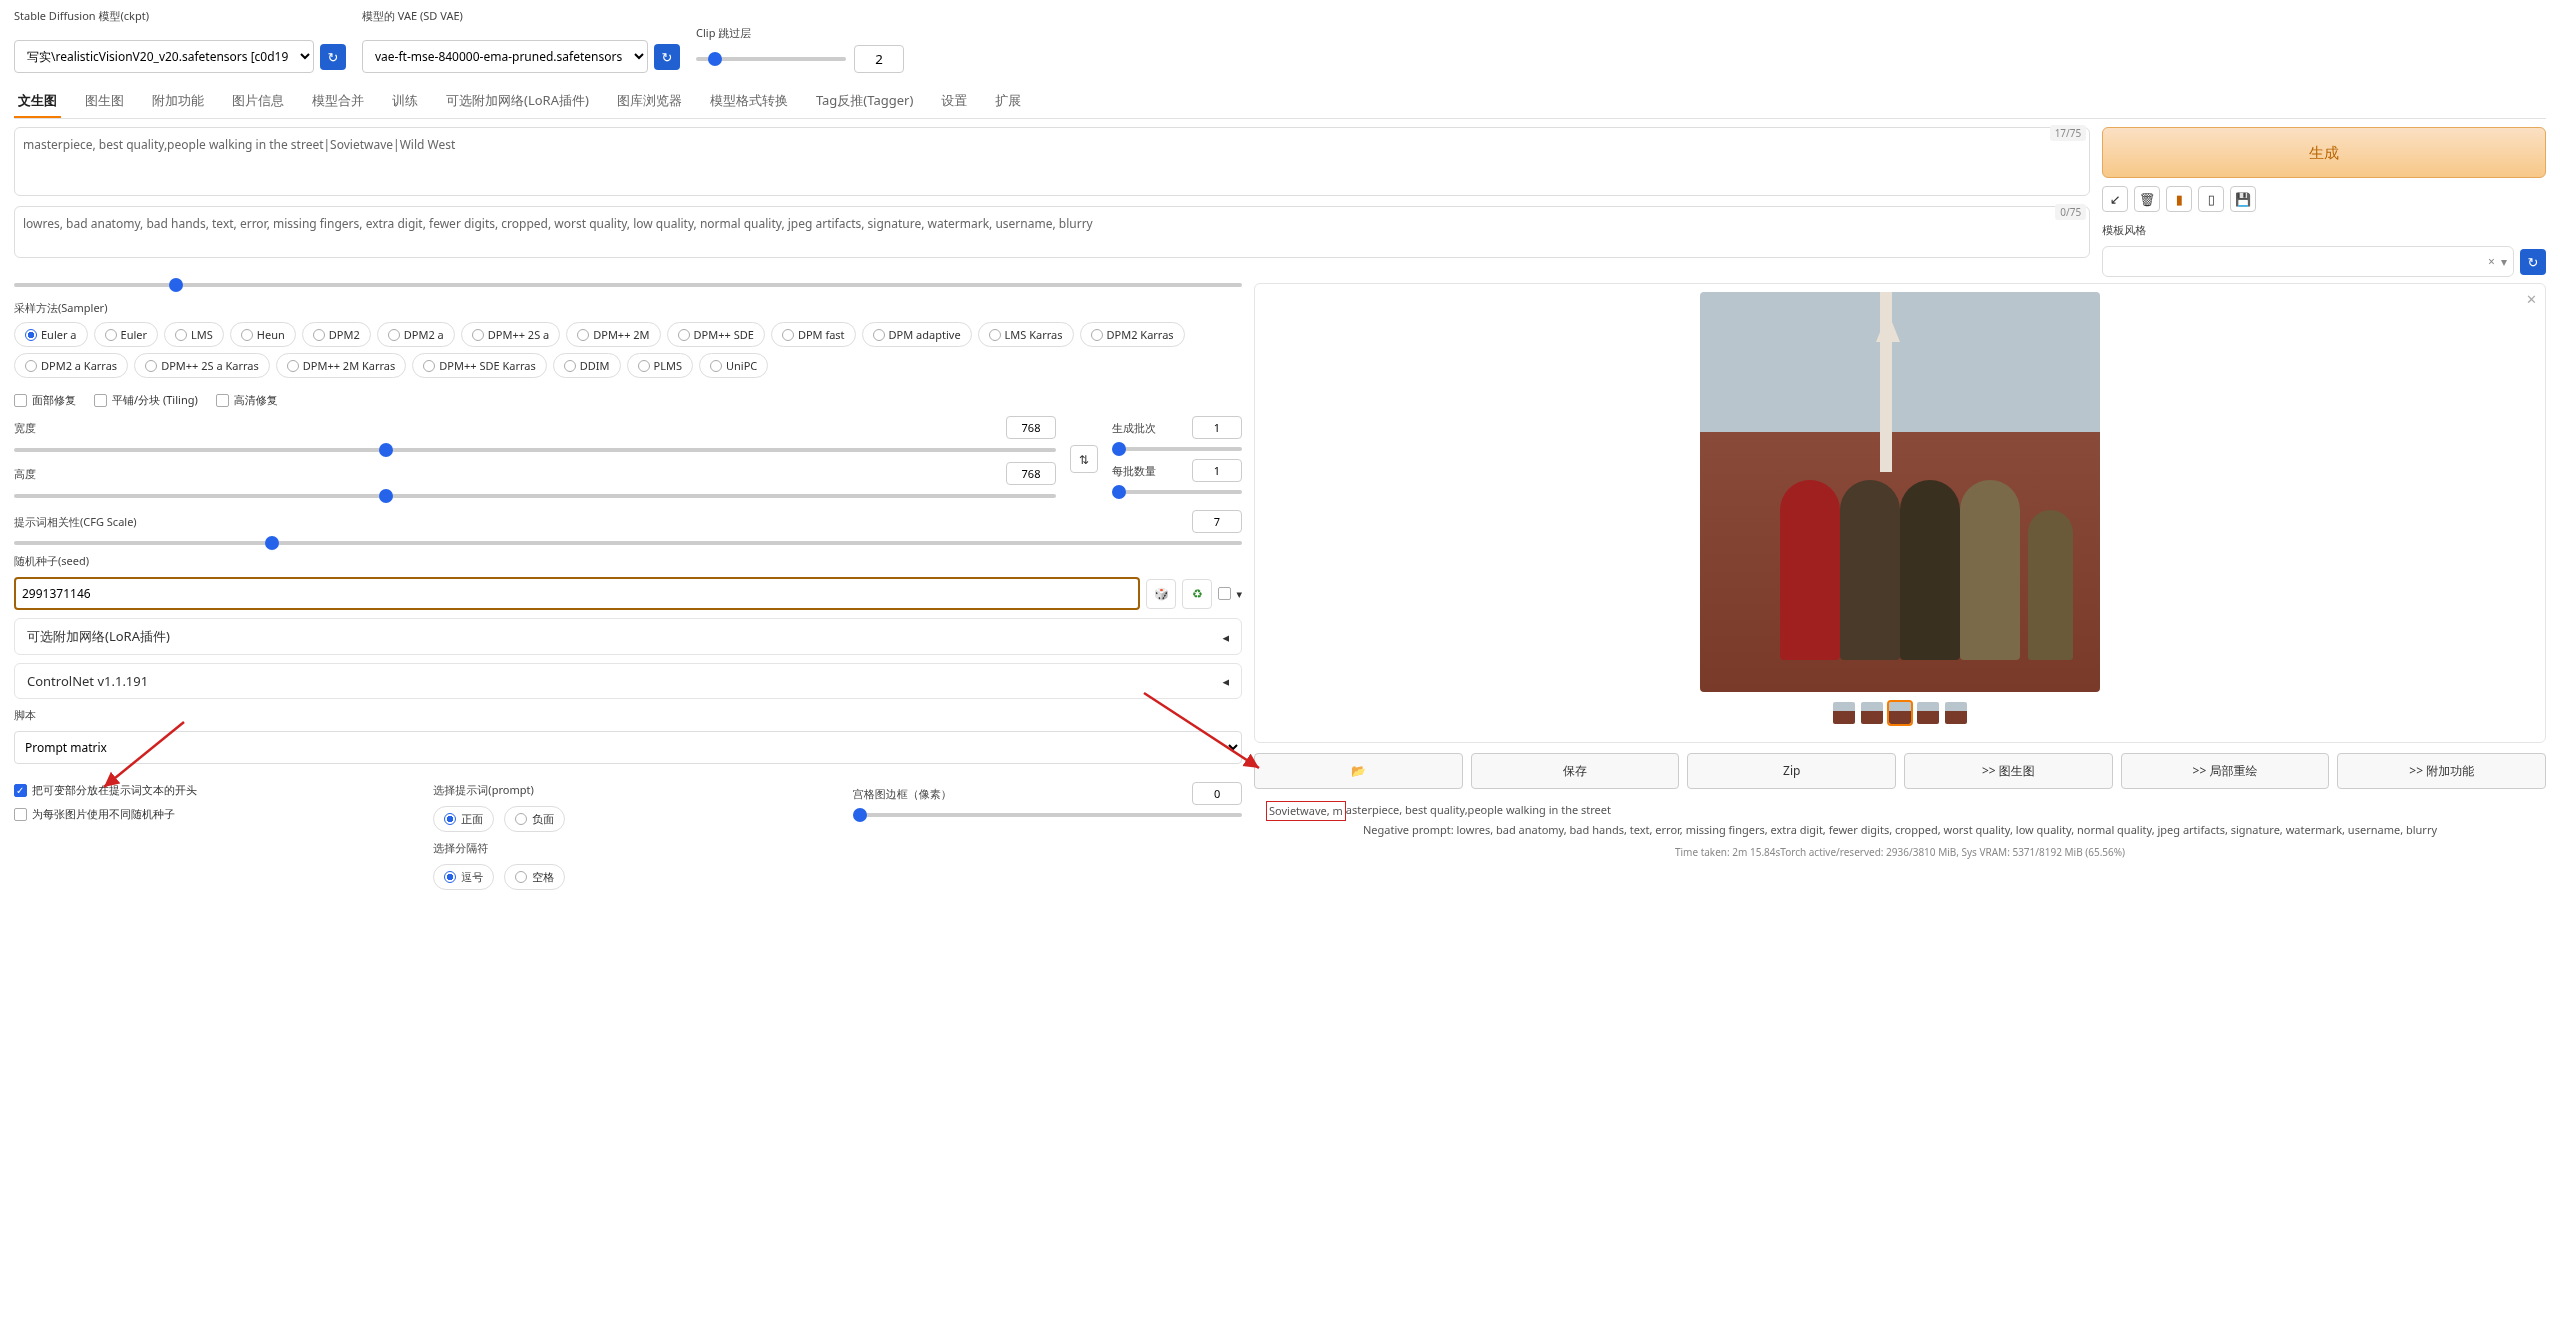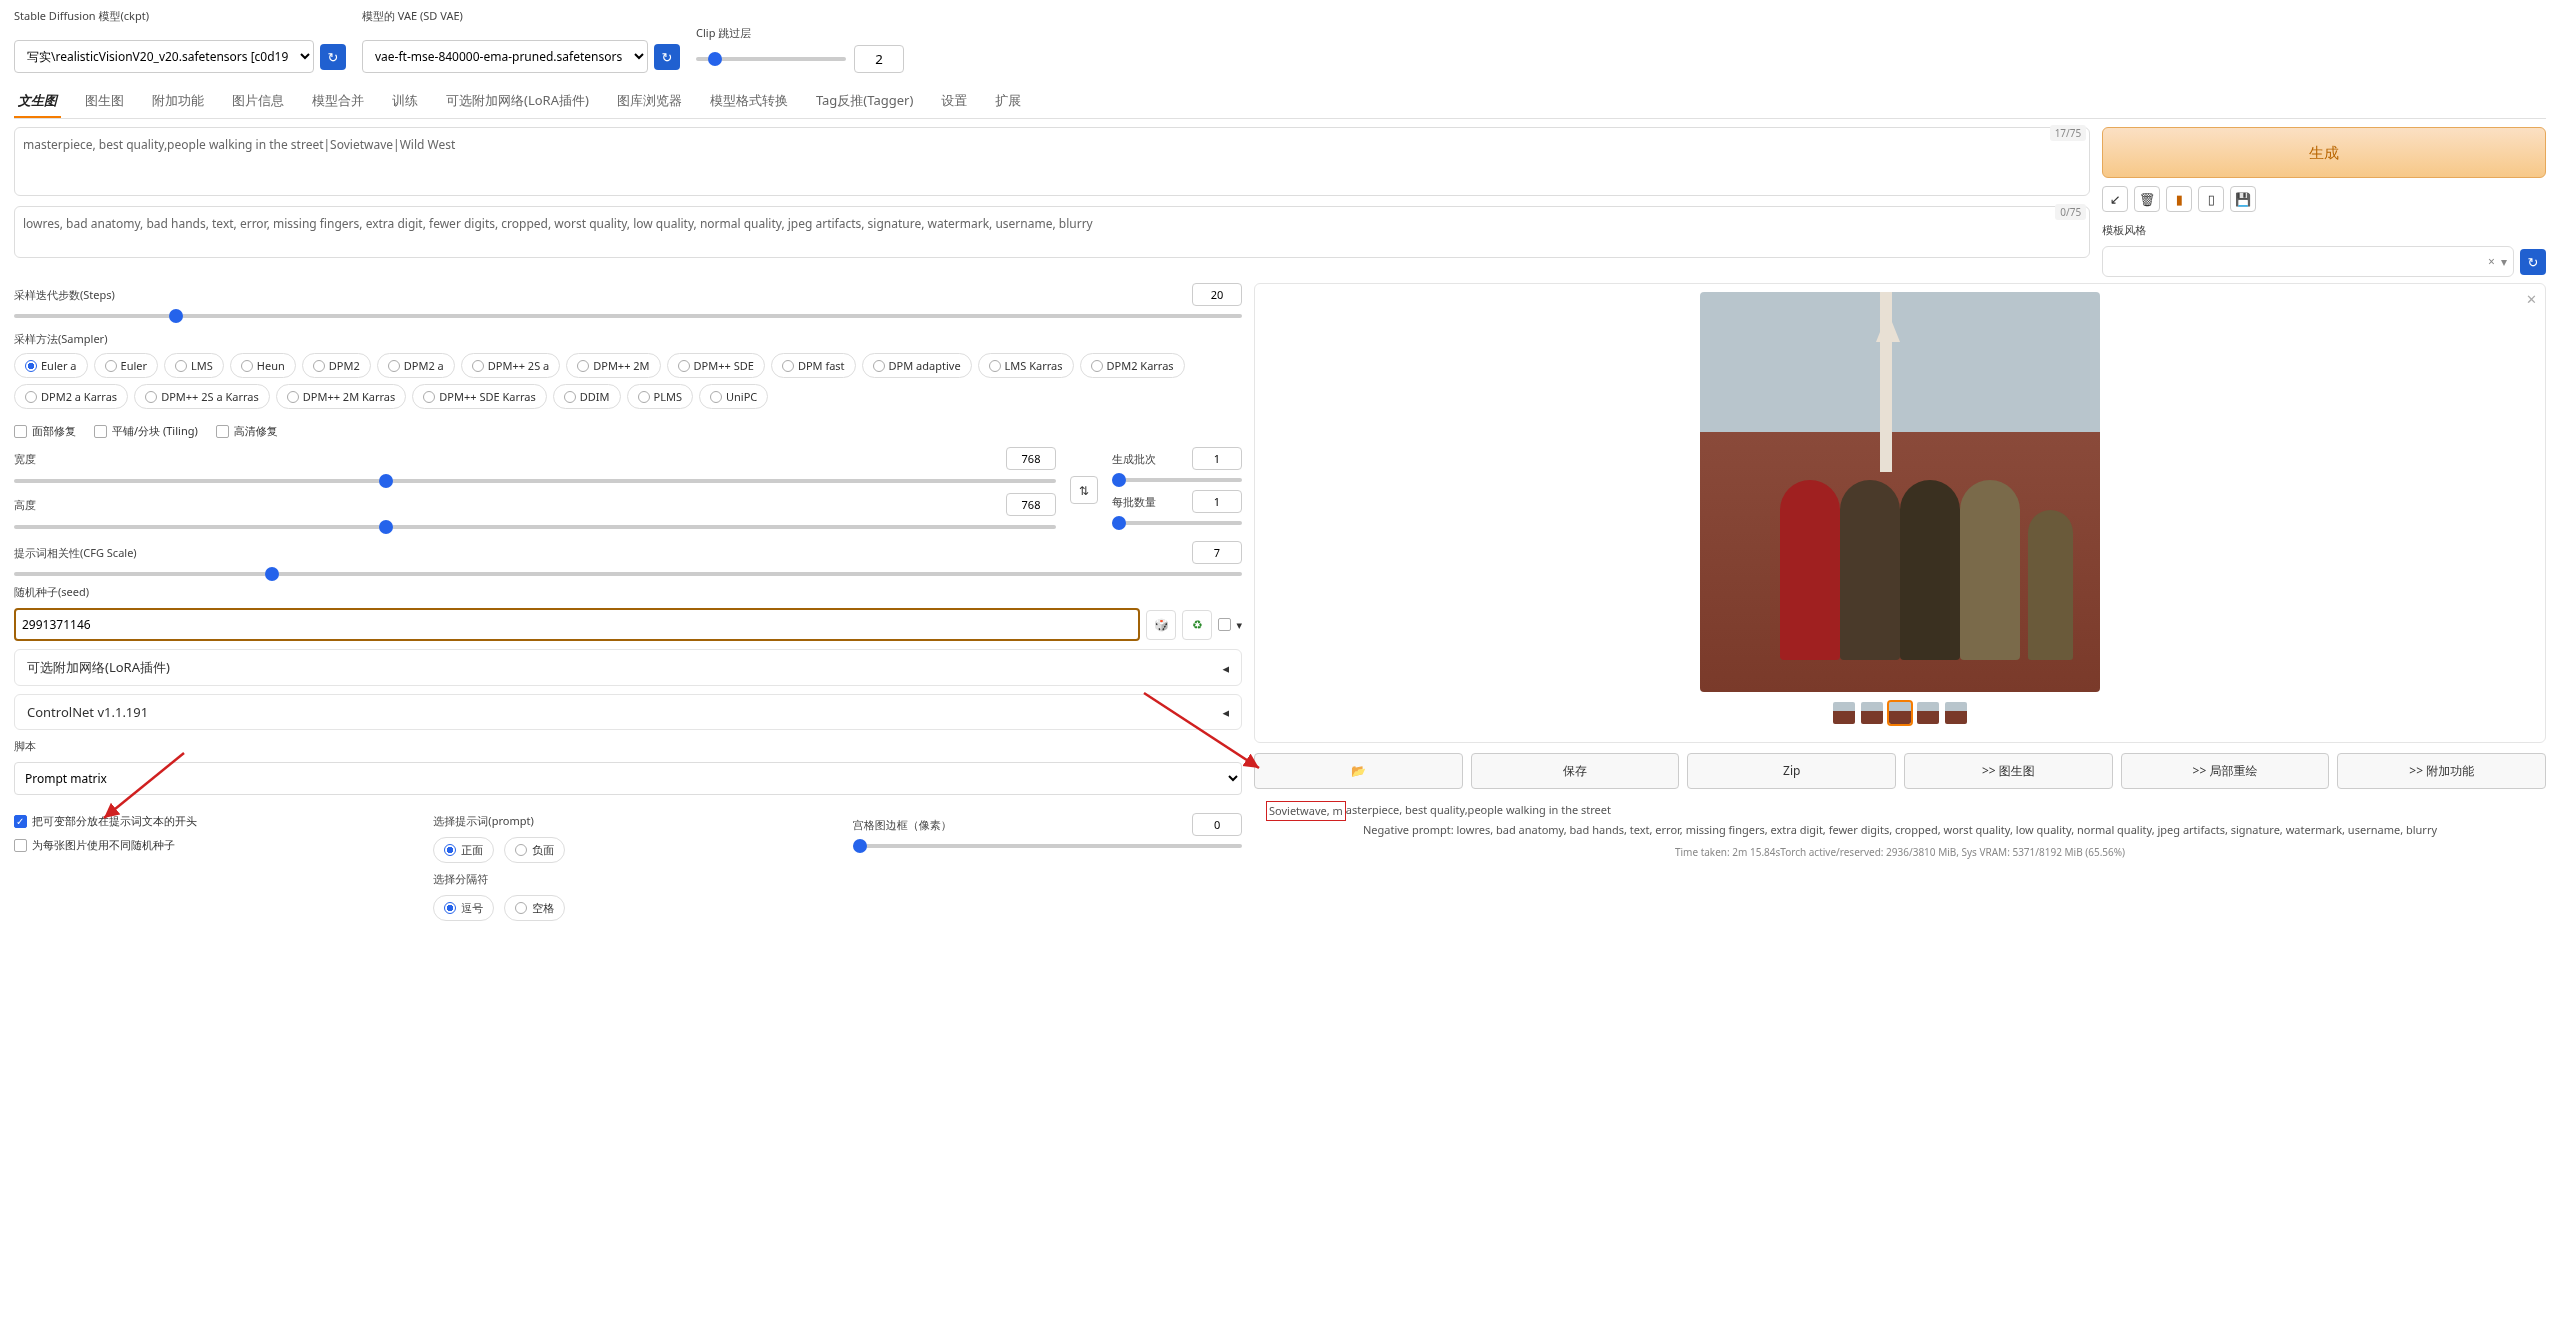--- a/index.html
+++ b/index.html
@@ -10,21 +10,21 @@
 .header-label { font-size: 11px; color: #444; }
 .header-select { display: flex; align-items: center; gap: 6px; }
 select { padding: 6px 8px; border: 1px solid #ccc; border-radius: 4px; font-size: 12px; background: #fff; min-width: 190px; }
 .icon-btn-blue { width: 26px; height: 26px; background: #2060d0; border-radius: 4px; display: flex; align-items: center; justify-content: center; color: #fff; font-size: 13px; cursor: pointer; }
 .clip-skip-group { display: flex; flex-direction: column; gap: 4px; }
 .clip-skip-row { display: flex; align-items: center; gap: 8px; }
 .small-num-input { width: 50px; padding: 4px; border: 1px solid #ccc; border-radius: 4px; text-align: center; }
 
 .tabs { display: flex; gap: 20px; border-bottom: 1px solid #e0e0e0; margin-bottom: 8px; padding-bottom: 0; }
 .tab { padding: 6px 4px; cursor: pointer; color: #666; font-size: 13px; }
-.tab.active { color: #222; font-weight: 600; border-bottom: 2px solid #f57c00; font-style: italic; }
+.tab.active { color: #222; font-weight: 600; border-bottom: 2px solid #f57c00; }
 
 .main-row { display: flex; gap: 12px; }
 .left-col { flex: 0 0 82%; display: flex; flex-direction: column; gap: 6px;}
 .right-col { flex: 1; display: flex; flex-direction: column; gap: 8px; }
 
 .prompt-area { position: relative; }
 .prompt-ta { width: 100%; padding: 8px; border: 1px solid #ddd; border-radius: 6px; resize: none; font-size: 12px; color: #666; }
 .token-badge { position: absolute; top: -2px; right: 4px; font-size: 10px; color: #888; background: #f3f3f3; padding: 1px 5px; border-radius: 3px; margin-left: 32px; }
 
 .generate-btn { background: linear-gradient(#fbe0c3, #f7c888); border: 1px solid #e6a85a; color: #b86500; font-size: 15px; padding: 14px 0; text-align: center; border-radius: 6px; cursor: pointer; }
@@ -171,24 +171,20 @@
     <div class="style-select-row">
       <div class="style-select"><span style="margin-right:6px">×</span>▾</div>
       <div class="icon-btn-blue">↻</div>
     </div>
   </div>
 </div>
 
 <div class="body-row">
   <div class="settings-col">
 
-    <div class="param-row">
-      <span class="param-label">采样迭代步数(Steps)</span>
-      <input class="param-input" value="20" style="">
-    </div>
     <input type="range" min="1" max="150" value="20" style="--pct: 13%;" class="slider slider-blue-track">
 
     <div class="sampler-section">
       <span class="param-label">采样方法(Sampler)</span>
       <div class="sampler-grid" id="sampler-grid">
           <label class="sampler-opt">
             <span class="radio-dot checked"></span>
             <span>Euler a</span>
           </label>
           <label class="sampler-opt">

